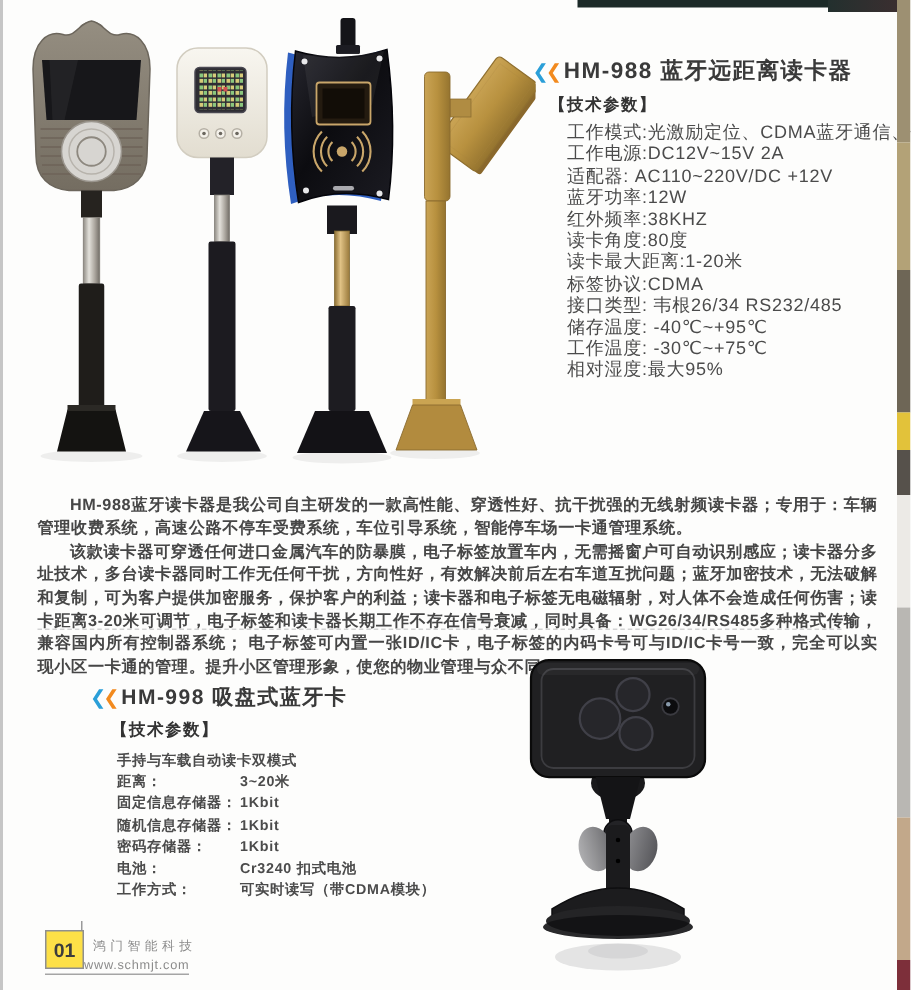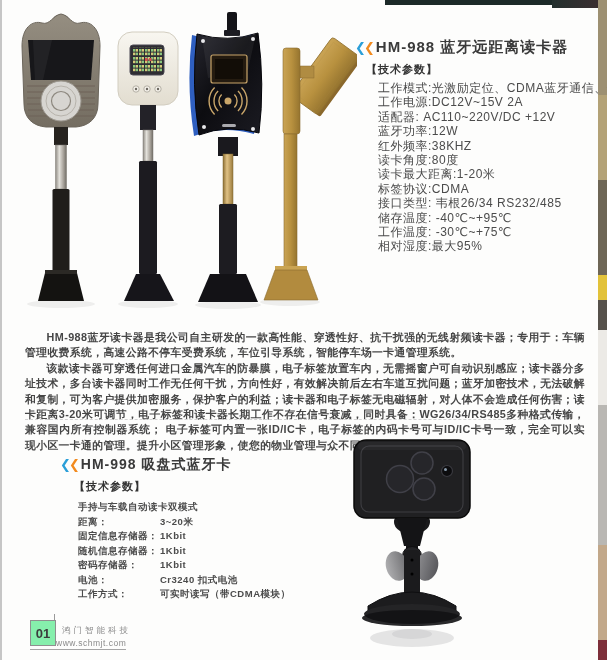--- a/index.html
+++ b/index.html
@@ -45,21 +45,21 @@
   .mode-line{position:absolute;left:78px;top:501px;font-size:9.5px;color:#4b4b4b;letter-spacing:0.5px;font-weight:bold;}
   .specs-998{position:absolute;left:78px;top:515px;width:250px;}
   .spec-row{display:flex;font-size:9.5px;line-height:14.4px;color:#4b4b4b;letter-spacing:0.5px;}
   .spec-row .spec-label{min-width:82px;font-weight:bold;}
   .spec-row .spec-value{font-weight:bold;}
 
   
   .footer-logo{position:absolute;left:28px;top:612px;width:122px;height:44px;}
   .logo-tick{position:absolute;left:26px;top:2px;width:1px;height:7px;background:#9a9a9a;}
   .logo-box{position:absolute;left:2px;top:8px;width:24px;height:24px;border:1px solid #8f8f8f;
-            display:flex;align-items:center;justify-content:center;font-size:13px;font-weight:bold;color:#3c3c3c;background:#86efac;}
+            display:flex;align-items:center;justify-content:center;font-size:13px;font-weight:bold;color:#3c3c3c;background:#fde047;}
   .company{position:absolute;left:34px;top:13px;font-size:8.5px;color:#8b8b8b;letter-spacing:3px;white-space:nowrap;}
   .website{position:absolute;left:28px;top:26px;font-size:8.5px;color:#8b8b8b;letter-spacing:0.5px;}
   .logo-underline{position:absolute;left:2px;top:37px;width:96px;height:0;border-top:1px solid #a5a5a5;}
 
   svg{position:absolute;}
   .readers-svg{left:12px;top:8px;}
   .suction-svg{left:340px;top:432px;}
 </style>
 </head>
 <body>

